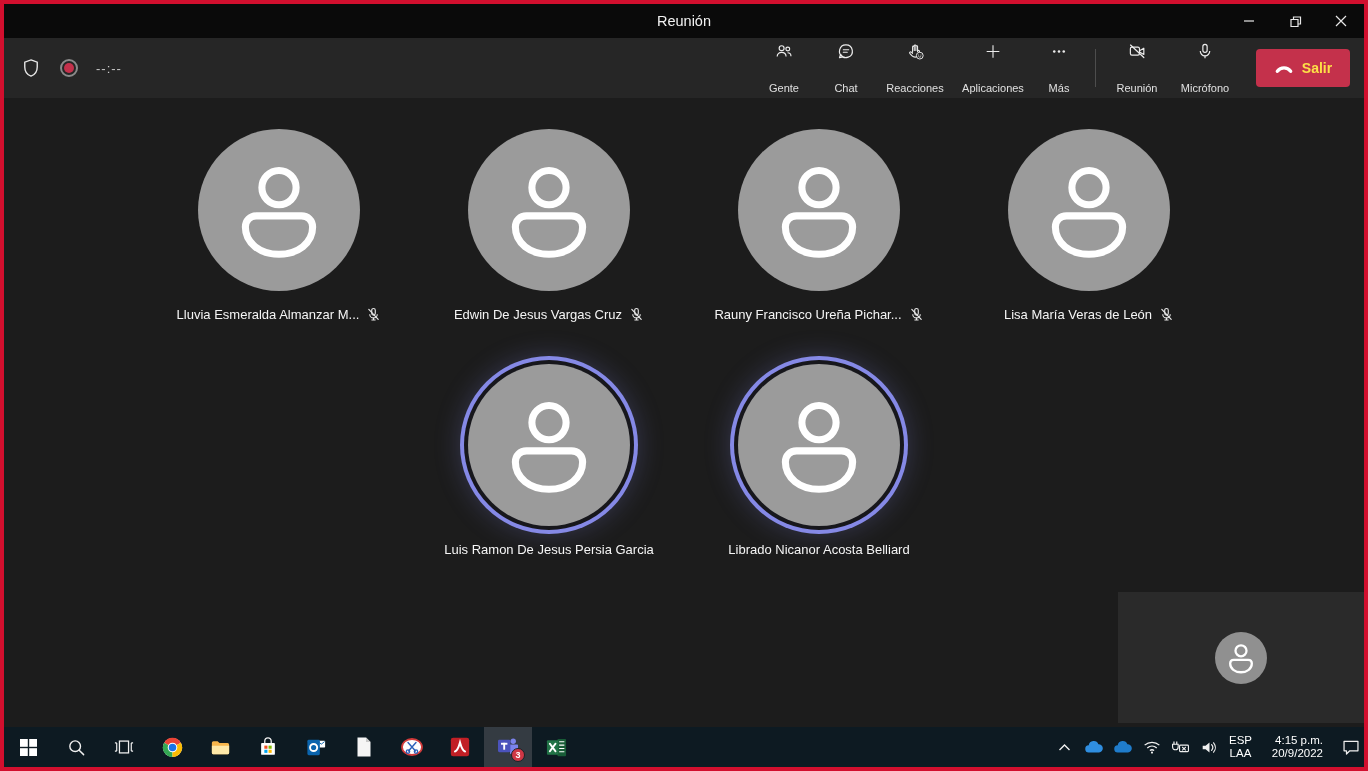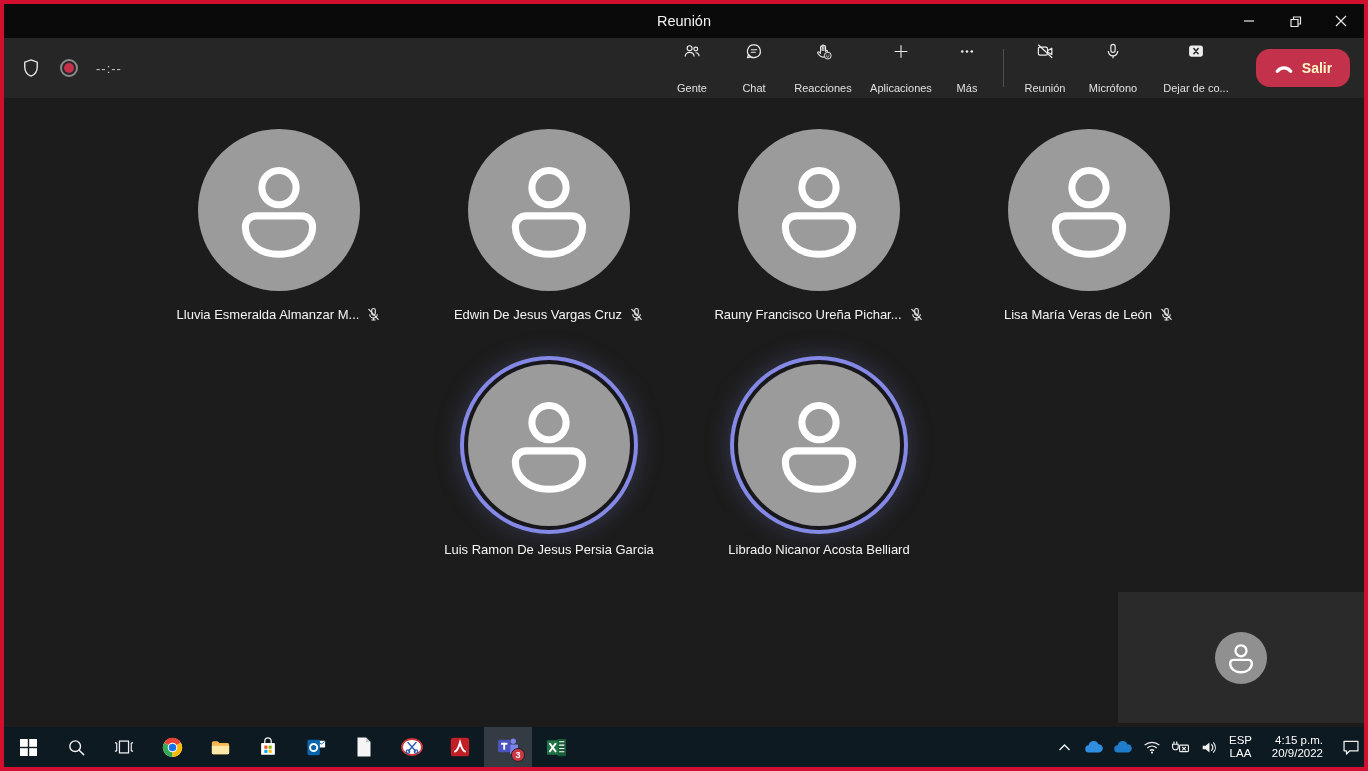--- a/index.html
+++ b/index.html
@@ -17,21 +17,21 @@
   .meetbar { height:60px; background:#262626; display:flex; align-items:center; flex:0 0 auto; padding:0 14px 0 16px; }
   .mb-left { display:flex; align-items:center; gap:18px; }
   .timer { color:#c8c8c8; font-size:13px; letter-spacing:1px; }
   .rec-dot { width:18px; height:18px; border-radius:50%; border:2.5px solid #8a8a8a; background:transparent; display:flex; align-items:center; justify-content:center; }
   .rec-dot i { width:10px; height:10px; border-radius:50%; background:#c4314b; display:block; }
   .mb-right { margin-left:auto; display:flex; align-items:center; }
   .tabbtn { width:62px; height:52px; display:flex; flex-direction:column; align-items:center; justify-content:center; gap:21px; color:#e9e9e9; }
   .tabbtn svg { display:block; }
   .tabbtn .lbl { font-size:11px; color:#e0e0e0; white-space:nowrap; }
   .vdiv { width:1px; height:38px; background:#4d4d4d; margin:0 10px; }
-  .salir { margin-left:14px; width:94px; height:38px; background:#c4314b; border-radius:14px; display:flex; align-items:center; justify-content:center; gap:8px; color:#fef9c3; font-size:14px; font-weight:bold; }
+  .salir { margin-left:14px; width:94px; height:38px; background:#c4314b; border-radius:4px; display:flex; align-items:center; justify-content:center; gap:8px; color:#fde047; font-size:14px; font-weight:bold; }
 
   
   .stage { flex:1 1 auto; position:relative; background:#1c1c1c; }
   .prow { display:flex; justify-content:center; }
   .row1 { margin-top:31px; }
   .row2 { margin-top:42px; }
   .tile { width:270px; display:flex; flex-direction:column; align-items:center; }
   .avatar { width:162px; height:162px; border-radius:50%; background:#9b9b9b; display:flex; align-items:center; justify-content:center; }
   .avatar svg { width:118px; height:118px; }
   .ringed .avatar { box-shadow:0 0 0 4px #17171c, 0 0 0 8px #8589e6, 0 0 26px 8px rgba(130,136,232,.25); }
@@ -162,27 +162,20 @@
         <span class="lbl">Reunión</span>
       </div>
       <div class="tabbtn" style="width:74px">
         <svg width="22" height="22" viewBox="0 0 24 24">
           <rect x="9.3" y="3" width="5.4" height="10" rx="2.7" fill="none" stroke="#ececec" stroke-width="1.5"></rect>
           <path d="M6 11.5 a6 6 0 0 0 12 0" fill="none" stroke="#ececec" stroke-width="1.5"></path>
           <path d="M12 17.5 V20.5" stroke="#ececec" stroke-width="1.5"></path>
         </svg>
         <span class="lbl">Micrófono</span>
       </div>
-      <div class="tabbtn" style="width:92px">
-        <svg width="24" height="22" viewBox="0 0 24 22">
-          <rect x="4" y="4" width="16" height="13" rx="3" fill="#ededed"></rect>
-          <path d="M9.5 7.5 L14.5 13.5 M14.5 7.5 L9.5 13.5" stroke="#262626" stroke-width="1.7" stroke-linecap="round"></path>
-        </svg>
-        <span class="lbl">Dejar de co...</span>
-      </div>
 
       <div class="salir">
         <svg width="20" height="14" viewBox="0 0 24 14">
           <path d="M4 11 C8 5.5 16 5.5 20 11" fill="none" stroke="#fff" stroke-width="4" stroke-linecap="round"></path>
         </svg>
         <span>Salir</span>
       </div>
     </div>
   </div>
 

